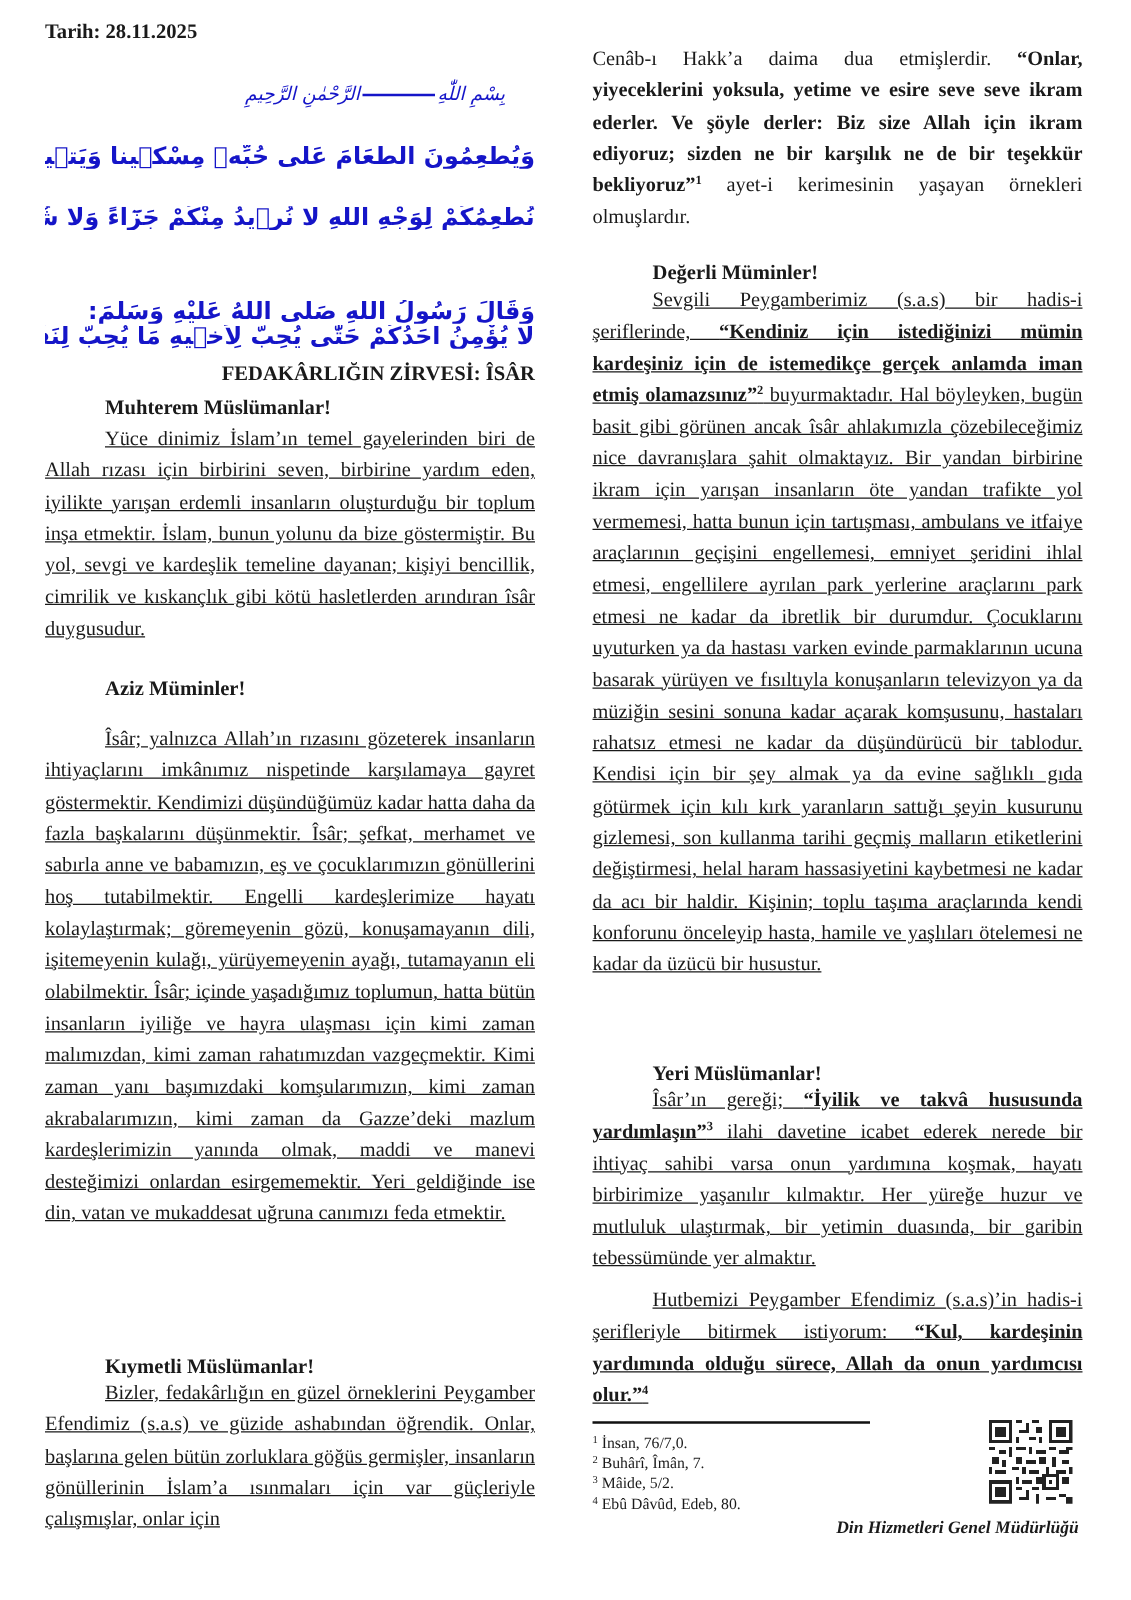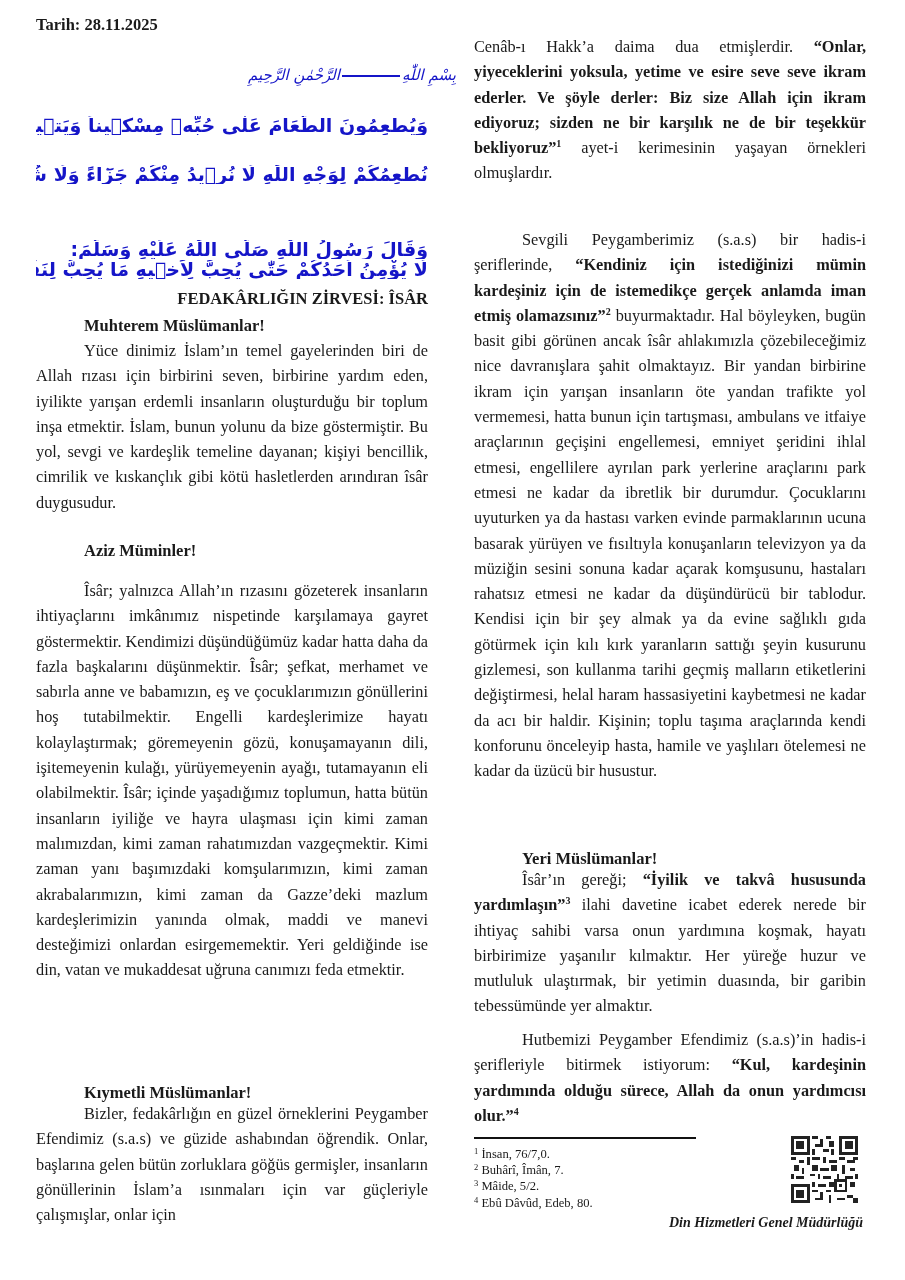--- a/index.html
+++ b/index.html
@@ -36,21 +36,21 @@
       color: #1515c8;
       font-family: "DejaVu Sans", sans-serif;
       font-weight: bold;
     }
     .basmala {
       top: 66px;
       font-size: 15px;
       font-weight: normal;
       font-style: italic;
       letter-spacing: 0.5px;
-      right: 449px;
+      right: 501px;
       left: auto;
       width: auto;
     }
     .basmala .stretch {
       display: inline-block;
       width: 58px;
       height: 2px;
       background: #1515c8;
       vertical-align: middle;
       margin: 0 2px;
@@ -84,21 +84,21 @@
       text-indent: 48px;
     }
     .para {
       position: absolute;
       text-align: justify;
       text-align-last: left;
       font-size: 16.3px;
       line-height: 25.3px;
       hyphens: none;
     }
-    .para.indent { text-indent: 48px; }
+    .para.indent { text-indent: 48px; text-decoration: underline; }
     .para b { font-weight: bold; }
     sup { font-size: 10px; line-height: 0; vertical-align: 6px; font-weight: bold; }
 
     .footnote-rule {
       position: absolute;
       left: 474px; top: 1137px;
       width: 222px; height: 1.5px;
       background: #111;
     }
     .footnotes {
@@ -145,20 +145,21 @@
   <div class="section-heading" style="left:36px; top:540px; width:392px;">Aziz Müminler!</div>
   <p class="para indent" style="left:36px; top:578px; width:392px;">Îsâr; yalnızca Allah’ın rızasını gözeterek insanların ihtiyaçlarını imkânımız nispetinde karşılamaya gayret göstermektir. Kendimizi düşündüğümüz kadar hatta daha da fazla başkalarını düşünmektir. Îsâr; şefkat, merhamet ve sabırla anne ve babamızın, eş ve çocuklarımızın gönüllerini hoş tutabilmektir. Engelli kardeşlerimize hayatı kolaylaştırmak; göremeyenin gözü, konuşamayanın dili, işitemeyenin kulağı, yürüyemeyenin ayağı, tutamayanın eli olabilmektir. Îsâr; içinde yaşadığımız toplumun, hatta bütün insanların iyiliğe ve hayra ulaşması için kimi zaman malımızdan, kimi zaman rahatımızdan vazgeçmektir. Kimi zaman yanı başımızdaki komşularımızın, kimi zaman akrabalarımızın, kimi zaman da Gazze’deki mazlum kardeşlerimizin yanında olmak, maddi ve manevi desteğimizi onlardan esirgememektir. Yeri geldiğinde ise din, vatan ve mukaddesat uğruna canımızı feda etmektir.</p>
 
   <div class="section-heading" style="left:36px; top:1082px; width:392px;">Kıymetli Müslümanlar!</div>
   <p class="para indent" style="left:36px; top:1101px; width:392px;">Bizler, fedakârlığın en güzel örneklerini Peygamber Efendimiz (s.a.s) ve güzide ashabından öğrendik. Onlar, başlarına gelen bütün zorluklara göğüs germişler, insanların gönüllerinin İslam’a ısınmaları için var güçleriyle çalışmışlar, onlar için</p>
 
   <p class="para" style="left:474px; top:34px; width:392px;">
     <span>Cenâb-ı Hakk’a daima dua etmişlerdir. </span><b>“Onlar, yiyeceklerini yoksula, yetime ve esire seve seve ikram ederler. Ve şöyle derler: Biz size Allah için ikram ediyoruz; sizden ne bir karşılık ne de bir teşekkür bekliyoruz”</b><sup>1</sup><span> ayet-i kerimesinin yaşayan örnekleri olmuşlardır.</span>
   </p>
 
+  <div class="section-heading" style="left:474px; top:207px; width:392px;">Değerli Müminler!</div>
   <p class="para indent" style="left:474px; top:227px; width:392px;">
     <span>Sevgili Peygamberimiz (s.a.s) bir hadis-i şeriflerinde, </span><b>“Kendiniz için istediğinizi mümin kardeşiniz için de istemedikçe gerçek anlamda iman etmiş olamazsınız”</b><sup>2</sup><span> buyurmaktadır. Hal böyleyken, bugün basit gibi görünen ancak îsâr ahlakımızla çözebileceğimiz nice davranışlara şahit olmaktayız. Bir yandan birbirine ikram için yarışan insanların öte yandan trafikte yol vermemesi, hatta bunun için tartışması, ambulans ve itfaiye araçlarının geçişini engellemesi, emniyet şeridini ihlal etmesi, engellilere ayrılan park yerlerine araçlarını park etmesi ne kadar da ibretlik bir durumdur. Çocuklarını uyuturken ya da hastası varken evinde parmaklarının ucuna basarak yürüyen ve fısıltıyla konuşanların televizyon ya da müziğin sesini sonuna kadar açarak komşusunu, hastaları rahatsız etmesi ne kadar da düşündürücü bir tablodur. Kendisi için bir şey almak ya da evine sağlıklı gıda götürmek için kılı kırk yaranların sattığı şeyin kusurunu gizlemesi, son kullanma tarihi geçmiş malların etiketlerini değiştirmesi, helal haram hassasiyetini kaybetmesi ne kadar da acı bir haldir. Kişinin; toplu taşıma araçlarında kendi konforunu önceleyip hasta, hamile ve yaşlıları ötelemesi ne kadar da üzücü bir husustur.</span>
   </p>
 
   <div class="section-heading" style="left:474px; top:848px; width:392px;">Yeri Müslümanlar!</div>
   <p class="para indent" style="left:474px; top:867px; width:392px;">
     <span>Îsâr’ın gereği; </span><b>“İyilik ve takvâ hususunda yardımlaşın”</b><sup>3</sup><span> ilahi davetine icabet ederek nerede bir ihtiyaç sahibi varsa onun yardımına koşmak, hayatı birbirimize yaşanılır kılmaktır. Her yüreğe huzur ve mutluluk ulaştırmak, bir yetimin duasında, bir garibin tebessümünde yer almaktır.</span>
   </p>
 
   <p class="para indent" style="left:474px; top:1027px; width:392px;">

